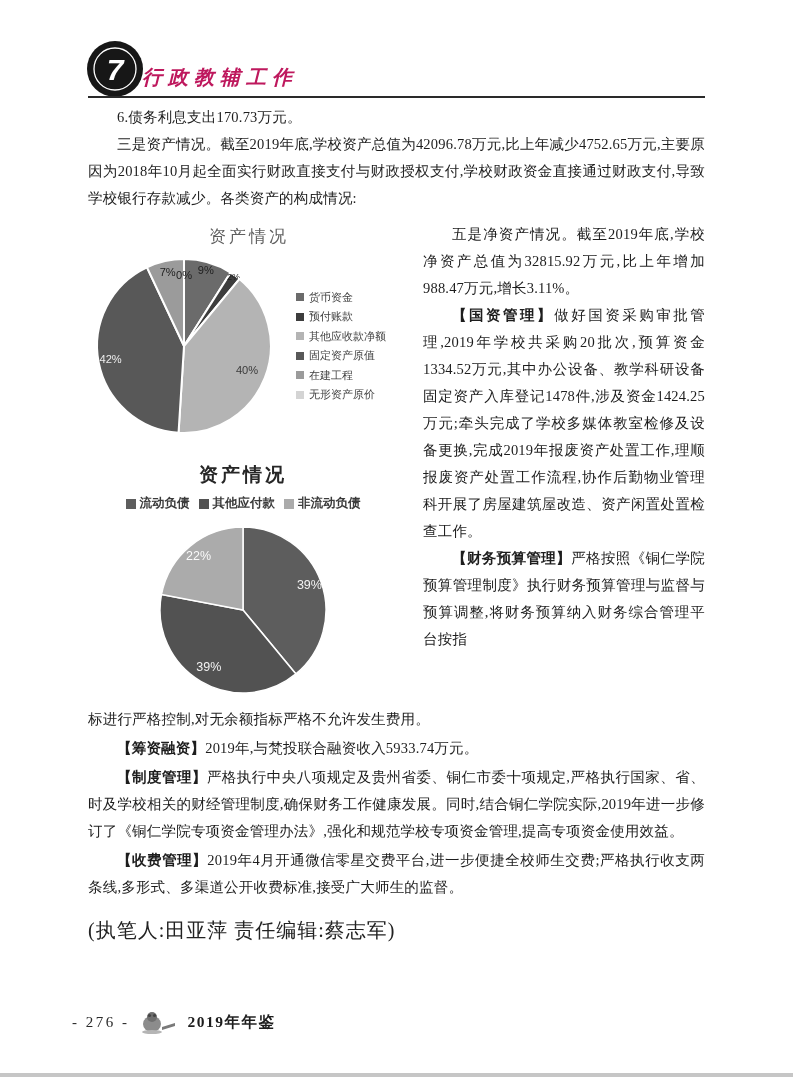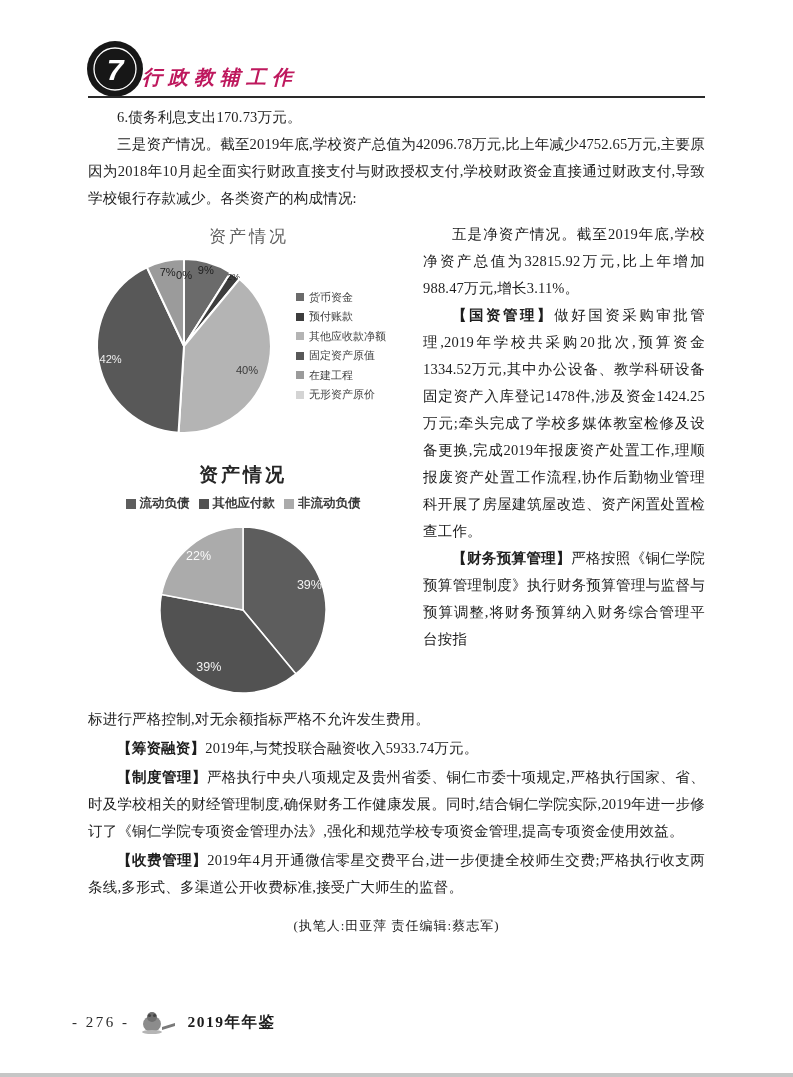--- a/index.html
+++ b/index.html
@@ -45,21 +45,21 @@
       color:#262626;font-size:19px;letter-spacing:3px;margin:0;}
   ul.legend-h{list-style:none;display:flex;justify-content:center;gap:9px;margin:7px 0 6px 0;padding:0;
       font-family:"Liberation Sans","DejaVu Sans",sans-serif;font-size:12.5px;font-weight:700;color:#3b3b3b;text-align:center;}
   ul.legend-h li{display:flex;align-items:center;white-space:nowrap;}
   ul.legend-h .swatch{width:10px;height:10px;margin-right:4px;flex:0 0 10px;}
   svg.pie2{width:184px;height:184px;}
 
   
   .bottom p.body{margin:0 0 2px 0;}
   .cont{text-indent:0;}
-  .author{margin-top:16px;text-align:center;font-size:13px;letter-spacing:1px;color:#222;}
+  .author{margin-top:16px;text-align:left;font-size:20px;letter-spacing:1px;color:#222;}
 
   
   .footer{position:absolute;left:72px;bottom:42px;display:flex;align-items:center;gap:9px;}
   .page-num{font-size:15px;letter-spacing:2.5px;color:#2a2a2a;}
   .yearbook{font-weight:700;font-size:15.5px;letter-spacing:1.5px;color:#1d1d1d;text-align:right;}
   .bottom-strip{position:absolute;left:0;right:0;bottom:0;height:4px;background:#c6c6c6;}
 
   svg text{font-family:"Liberation Sans","DejaVu Sans",sans-serif;}
 </style>
 </head>

